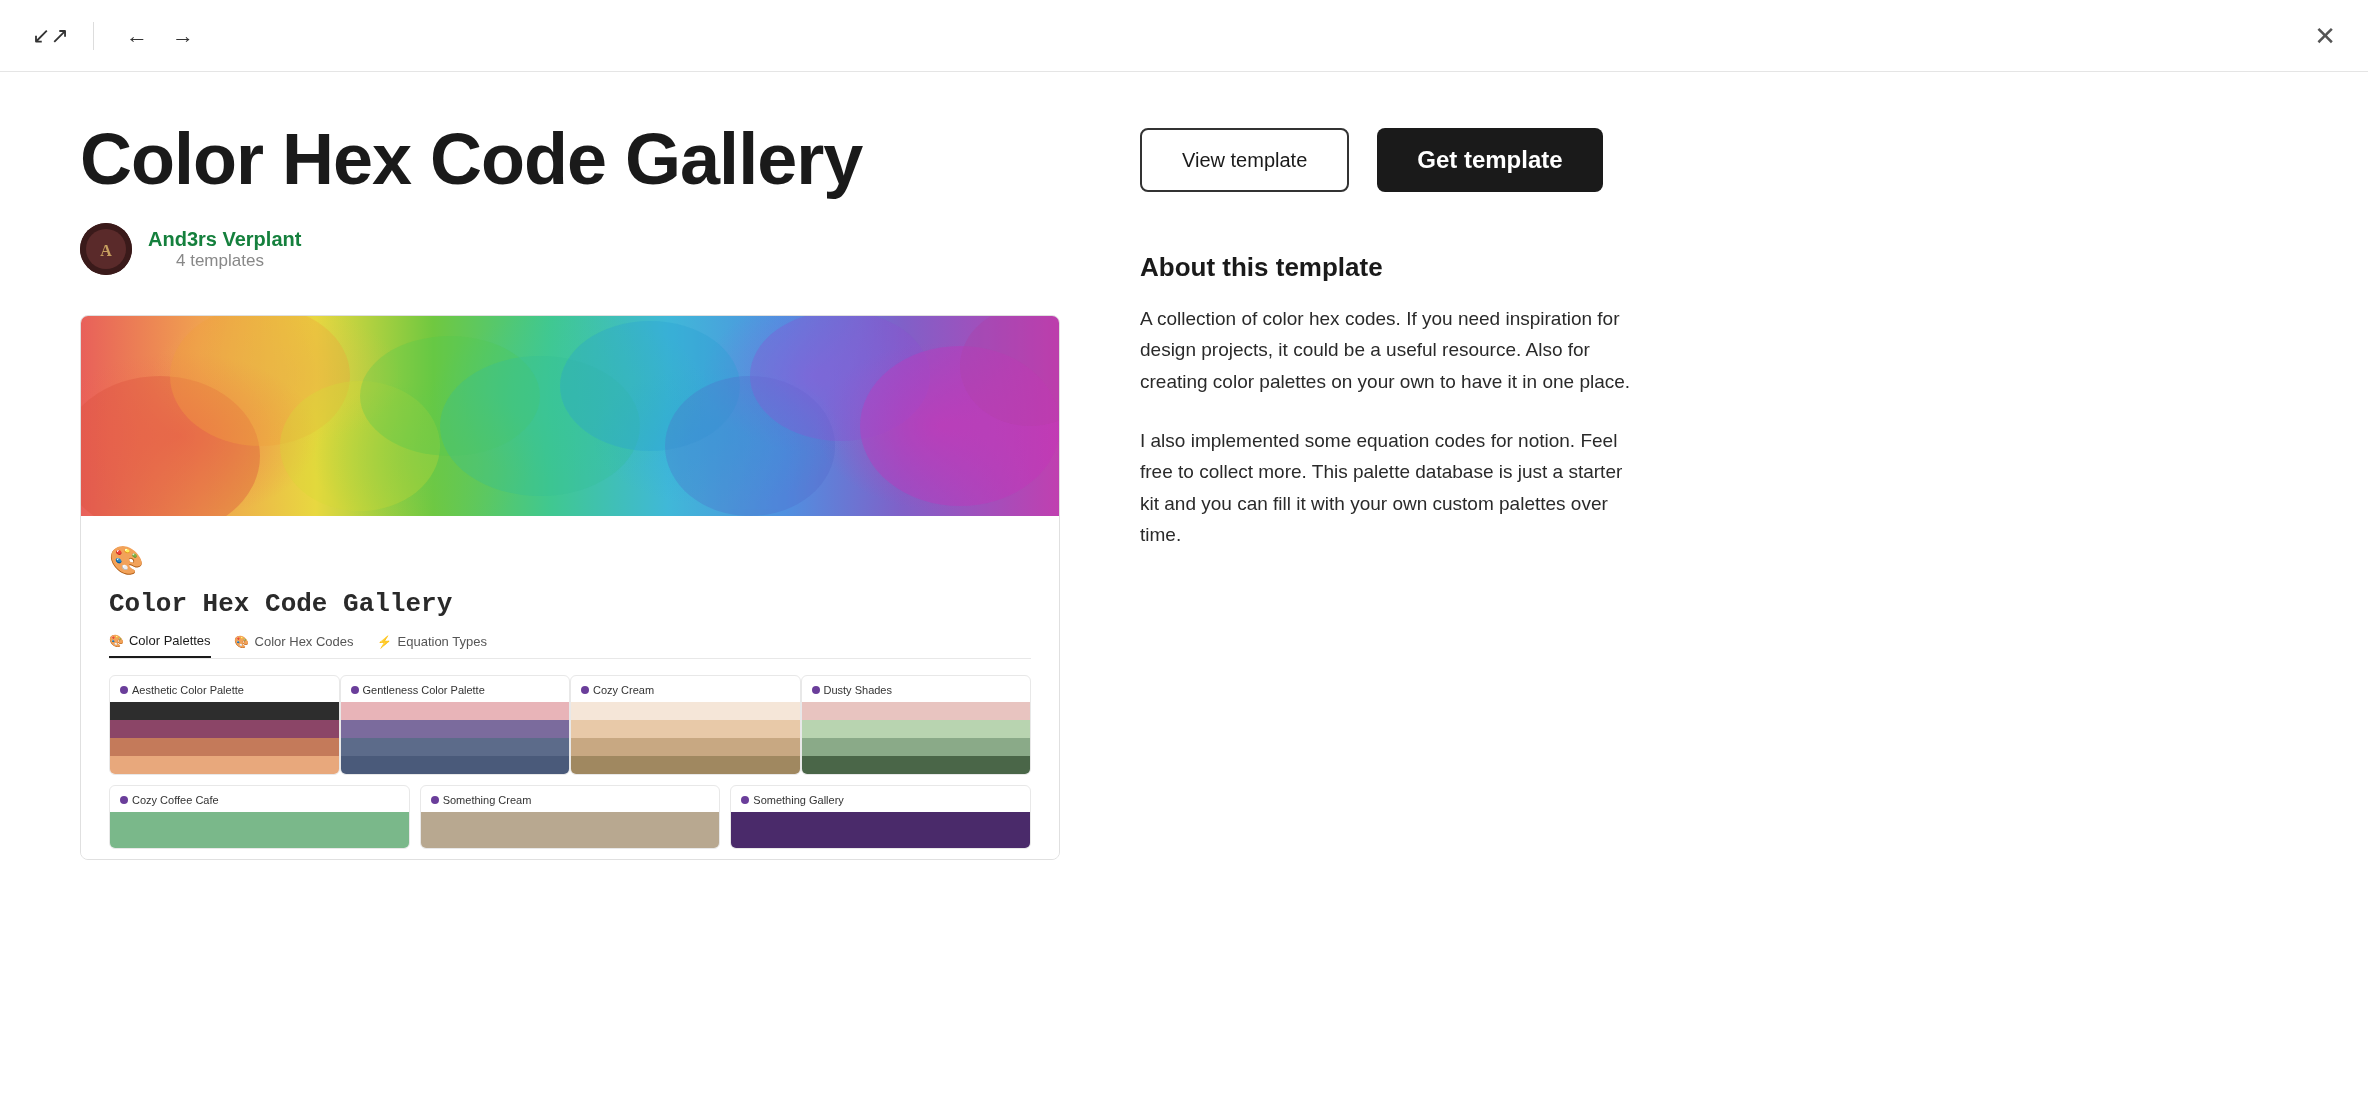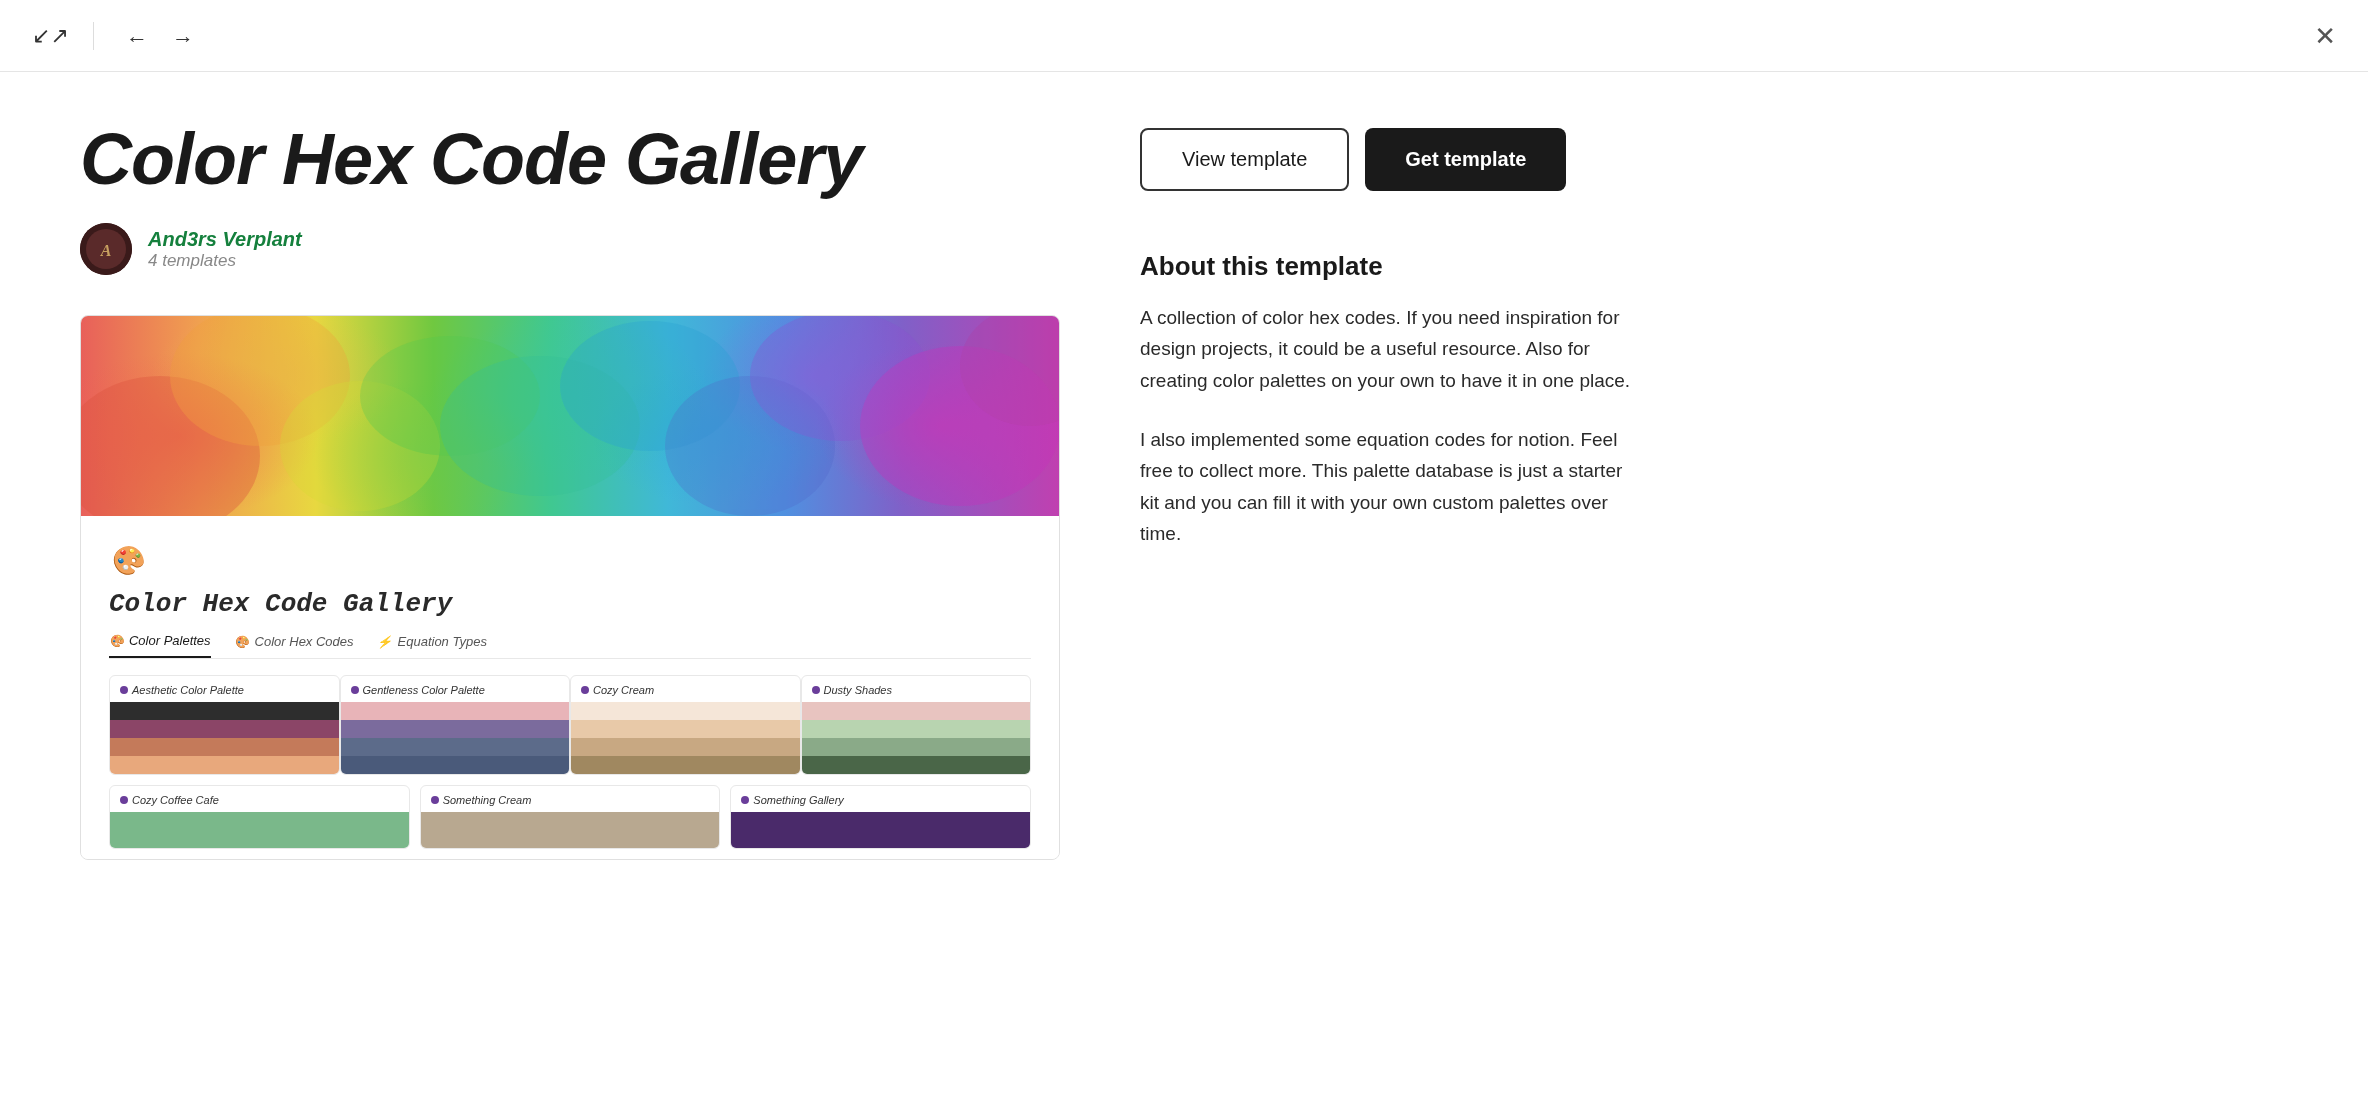--- a/index.html
+++ b/index.html
@@ -56,21 +56,20 @@
       padding: 48px 80px 0 80px;
       gap: 80px;
       height: calc(1108px - 72px);
       overflow: hidden;
     }
 
     
     .left-panel {
       flex: 1;
       max-width: 980px;
-      font-style: italic;
     }
 
     .page-title {
       font-size: 72px;
       font-weight: 800;
       line-height: 1.1;
       margin-bottom: 24px;
       letter-spacing: -1px;
     }
 
@@ -96,20 +95,21 @@
     }
     .author-info {}
     .author-name {
       font-size: 20px;
       font-weight: 600;
       color: #15803d;
     }
     .author-templates {
       font-size: 17px;
       color: #888;
+      margin-left: 28px;
     }
 
     
     .preview-container {
       width: 100%;
       border-radius: 8px;
       overflow: hidden;
       border: 1px solid #e0e0e0;
       background: #f9f9f9;
     }
@@ -246,27 +246,28 @@
       font-size: 20px;
       font-weight: 500;
       border: 2px solid #333;
       border-radius: 8px;
       background: #fff;
       cursor: pointer;
       color: #1a1a1a;
     }
     .btn-get {
       padding: 18px 40px;
-      font-size: 20px;
+      font-size: 24px;
       font-weight: 600;
       border: none;
       border-radius: 8px;
       background: #1a1a1a;
       color: #fff;
       cursor: pointer;
+      margin-left: 12px;
     }
 
     .about-title {
       font-size: 26px;
       font-weight: 700;
       margin-bottom: 20px;
     }
     .about-text {
       font-size: 19px;
       line-height: 1.65;

